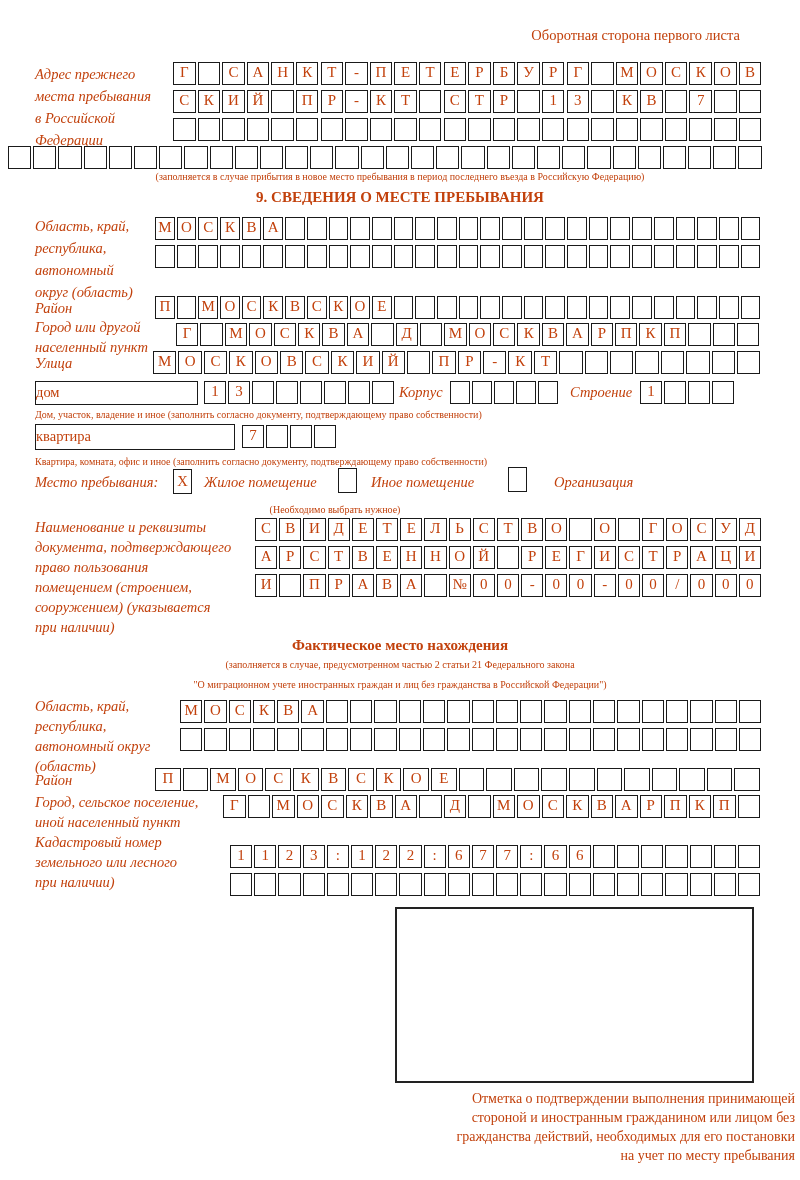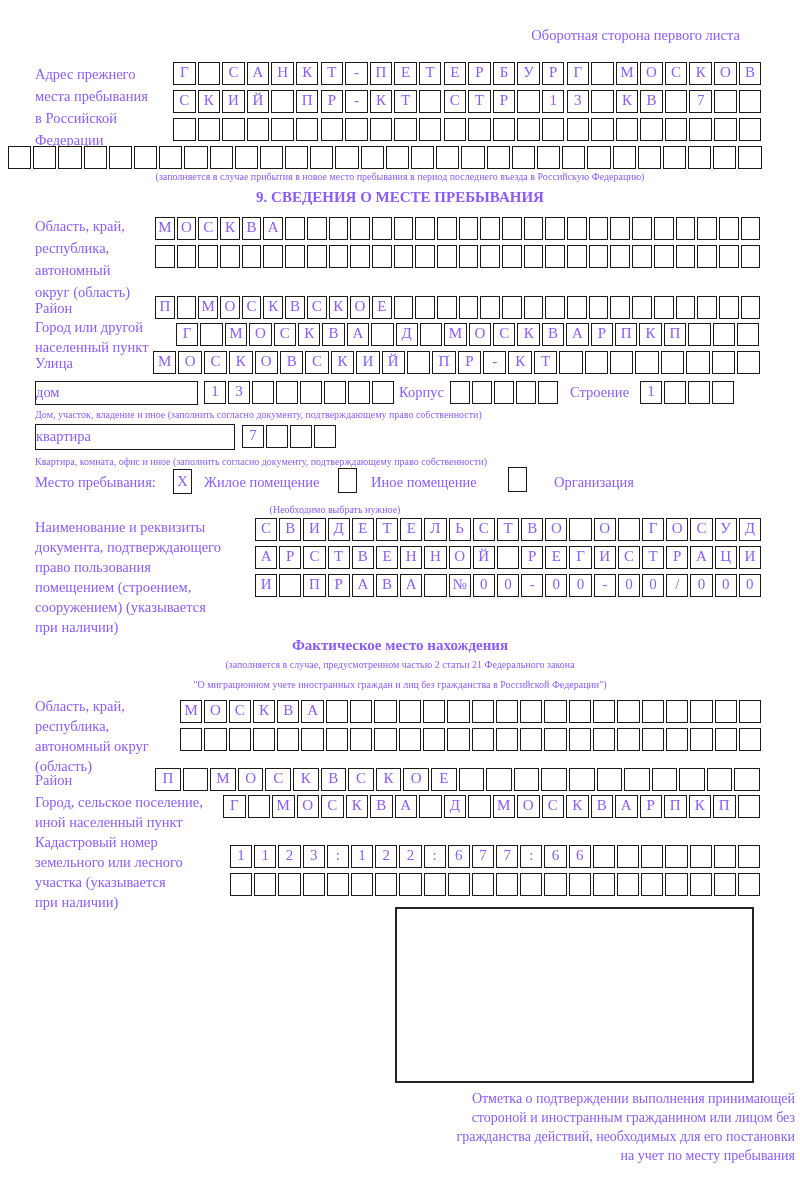--- a/index.html
+++ b/index.html
@@ -1,20 +1,20 @@
 <!DOCTYPE html>
 <html><head>
 <meta charset="utf-8">
 <style>
   html,body{margin:0;padding:0;background:#ffffff;}
   .page{position:relative;width:800px;height:1180px;background:#fff;overflow:hidden;
-        font-family:"Liberation Serif",serif;color:#8b5cf6;}
+        font-family:"Liberation Serif",serif;color:#c2410c;}
   .hnote{position:absolute;font-size:14.5px;}
   .title{position:absolute;left:0;width:800px;text-align:center;font-weight:bold;font-size:15px;}
-  .label{position:absolute;font-size:14.5px;line-height:21.5px;}
+  .label{position:absolute;font-size:14.5px;line-height:21.5px;font-style:italic;}
   .lh22{line-height:22px;}
   .tight{line-height:20px;}
   .note{position:absolute;font-size:10px;white-space:nowrap;}
   .note.center{white-space:normal;text-align:center;}
   .boxrow{position:absolute;display:flex;gap:2px;}
   .cell{box-sizing:border-box;flex:none;border:1.6px solid #1a1a1a;height:23px;
         text-align:center;font-size:15px;line-height:19px;background:#fff;}
   .cwA{gap:2.1px}.cwA .cell{width:22.5px}
   .cwB .cell{width:23.2px}
   .cwC .cell{width:19.7px}
@@ -557,21 +557,20 @@
       <span class="cell">Р</span>
       <span class="cell">П</span>
       <span class="cell">К</span>
       <span class="cell">П</span>
       <span class="cell"></span>
     </div>
 
   <div class="label tight" style="left:35px;top:832px;width:190px">
       <div>Кадастровый номер</div>
       <div>земельного или лесного</div>
-      <div>участка (указывается</div>
       <div>при наличии)</div>
     </div>
   <div class="boxrow cwM" style="left:230px;top:845px">
       <span class="cell">1</span>
       <span class="cell">1</span>
       <span class="cell">2</span>
       <span class="cell">3</span>
       <span class="cell">:</span>
       <span class="cell">1</span>
       <span class="cell">2</span>

